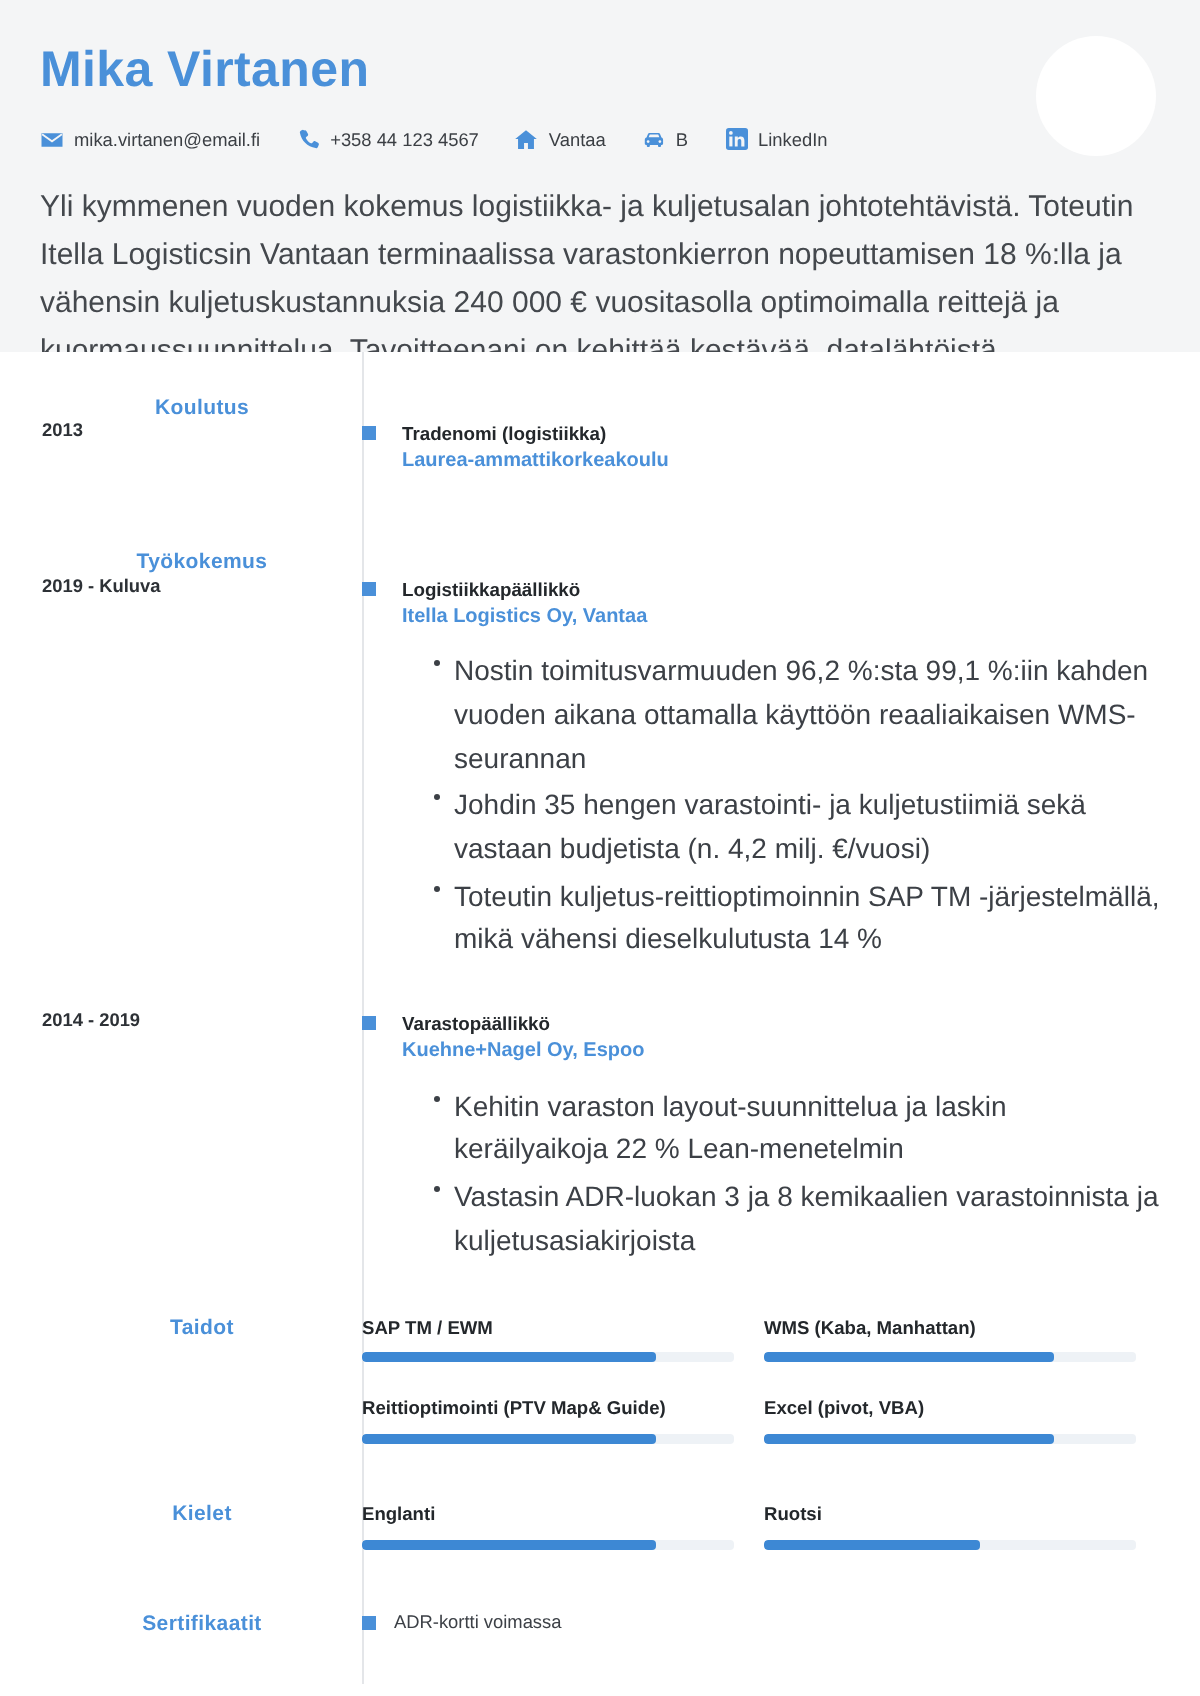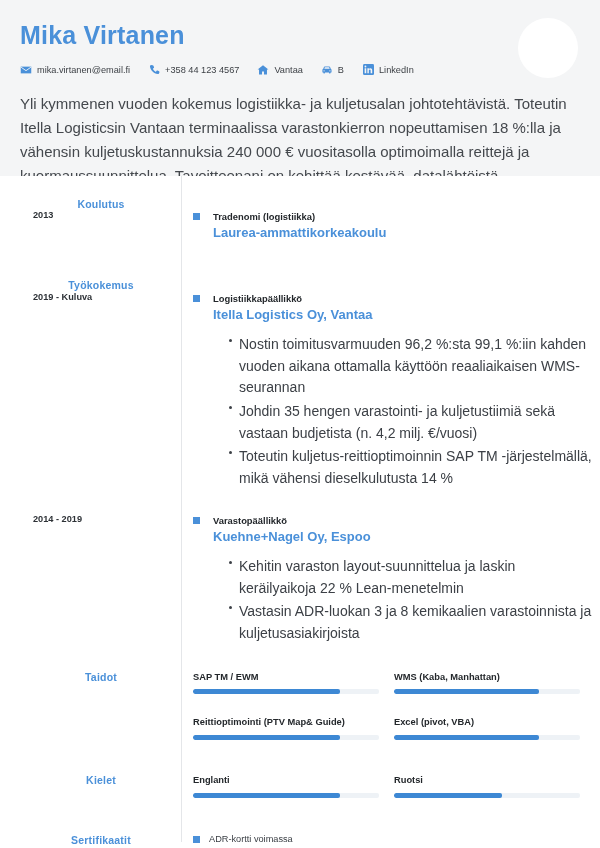--- a/index.html
+++ b/index.html
@@ -104,21 +104,21 @@
     padding-left: 21px;
     font-size: 10.5px;
     font-weight: bold;
     color: #4a90d9;
     letter-spacing: 0.2px;
     text-align: center;
   }
   .sect-body {
     flex: 1;
     box-sizing: border-box;
-    padding-left: 12px;
+    padding-left: 0;
   }
 
   
   .entry {
     display: flex;
     align-items: flex-start;
     position: relative;
   }
   .entry-date {
     position: absolute;
@@ -140,21 +140,21 @@
     margin-right: 13px;
   }
   .entry-main { flex: 1; }
   .entry-title {
     font-size: 9.4px;
     font-weight: bold;
     color: #23272b;
     line-height: 1.4;
   }
   .entry-org {
-    font-size: 13px;
+    font-size: 10px;
     font-weight: bold;
     color: #4a90d9;
     line-height: 1.45;
     margin-top: 1px;
   }
   ul.bullets {
     margin: 9px 0 0 0;
     padding-left: 16px;
     list-style: none;
   }
@@ -182,21 +182,21 @@
   .skill-grid {
     display: flex;
     flex-wrap: wrap;
   }
   .skill-col {
     width: 201px;
     box-sizing: border-box;
     padding-right: 16px;
   }
   .skill {
-    margin-bottom: 22px;
+    margin-bottom: 17px;
   }
   .skill-name {
     font-size: 9.3px;
     font-weight: bold;
     color: #23272b;
     line-height: 1.38;
     max-width: 170px;
   }
   .bar-track {
     margin-top: 6px;

